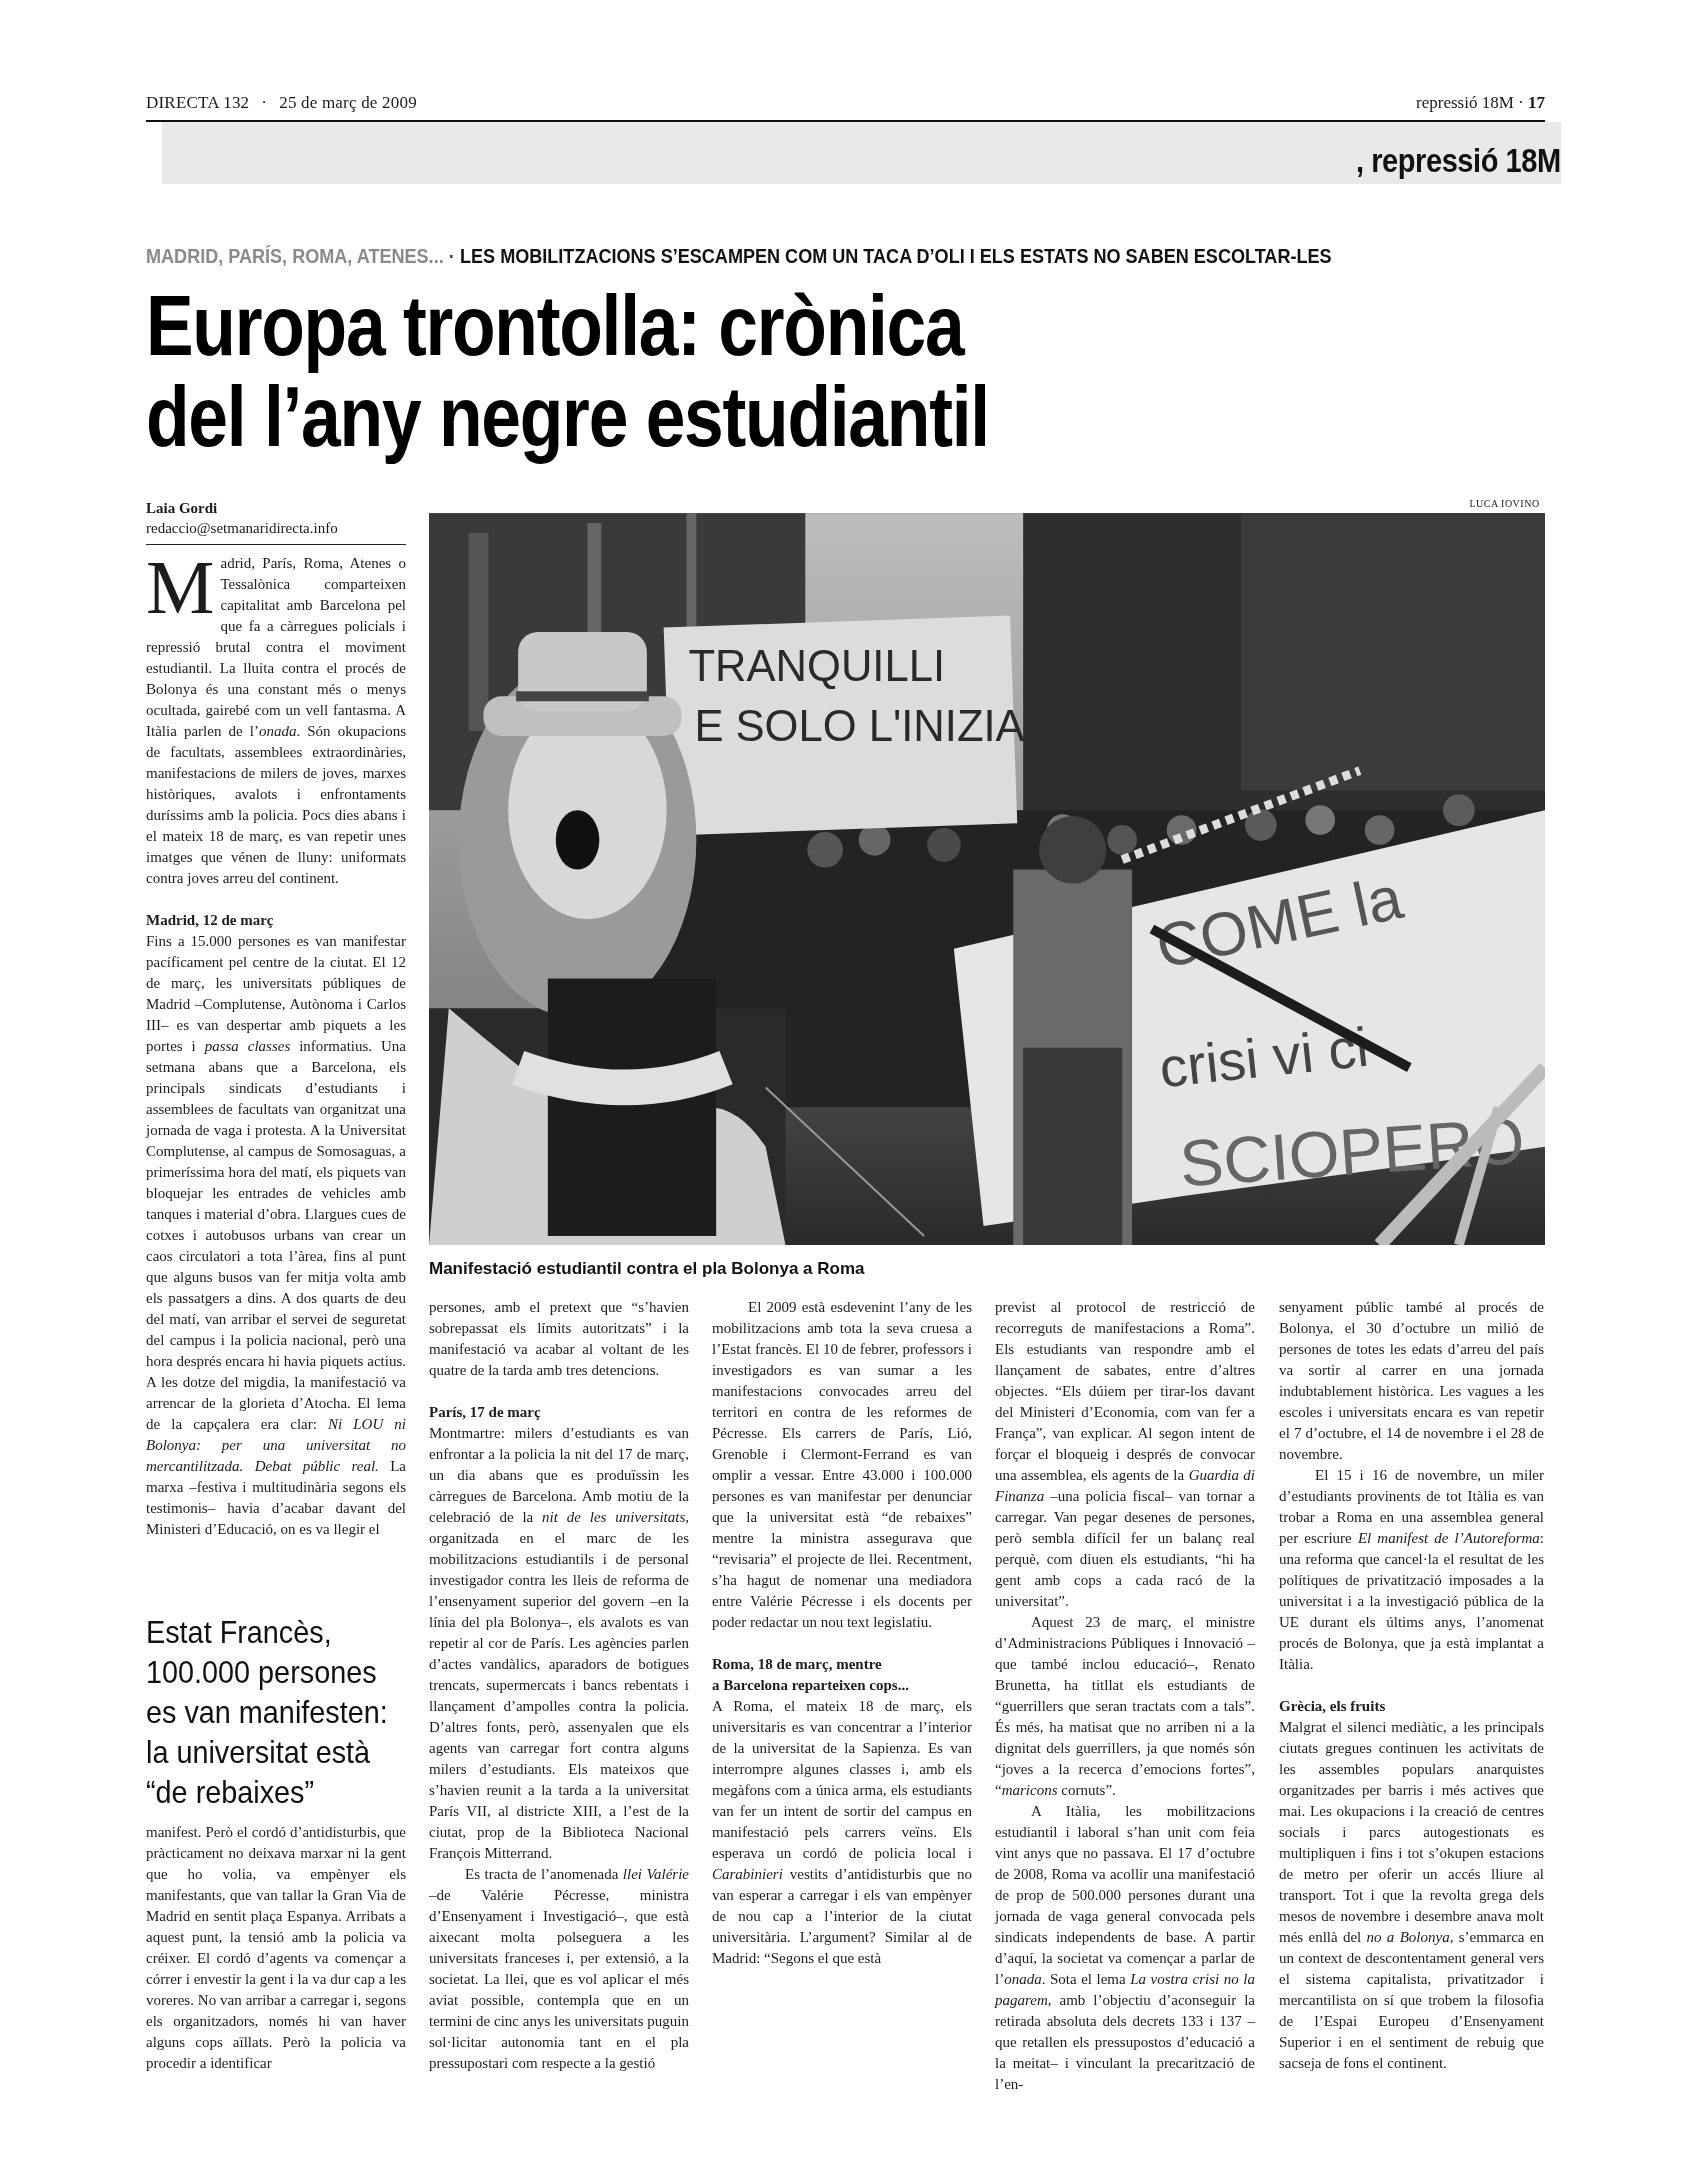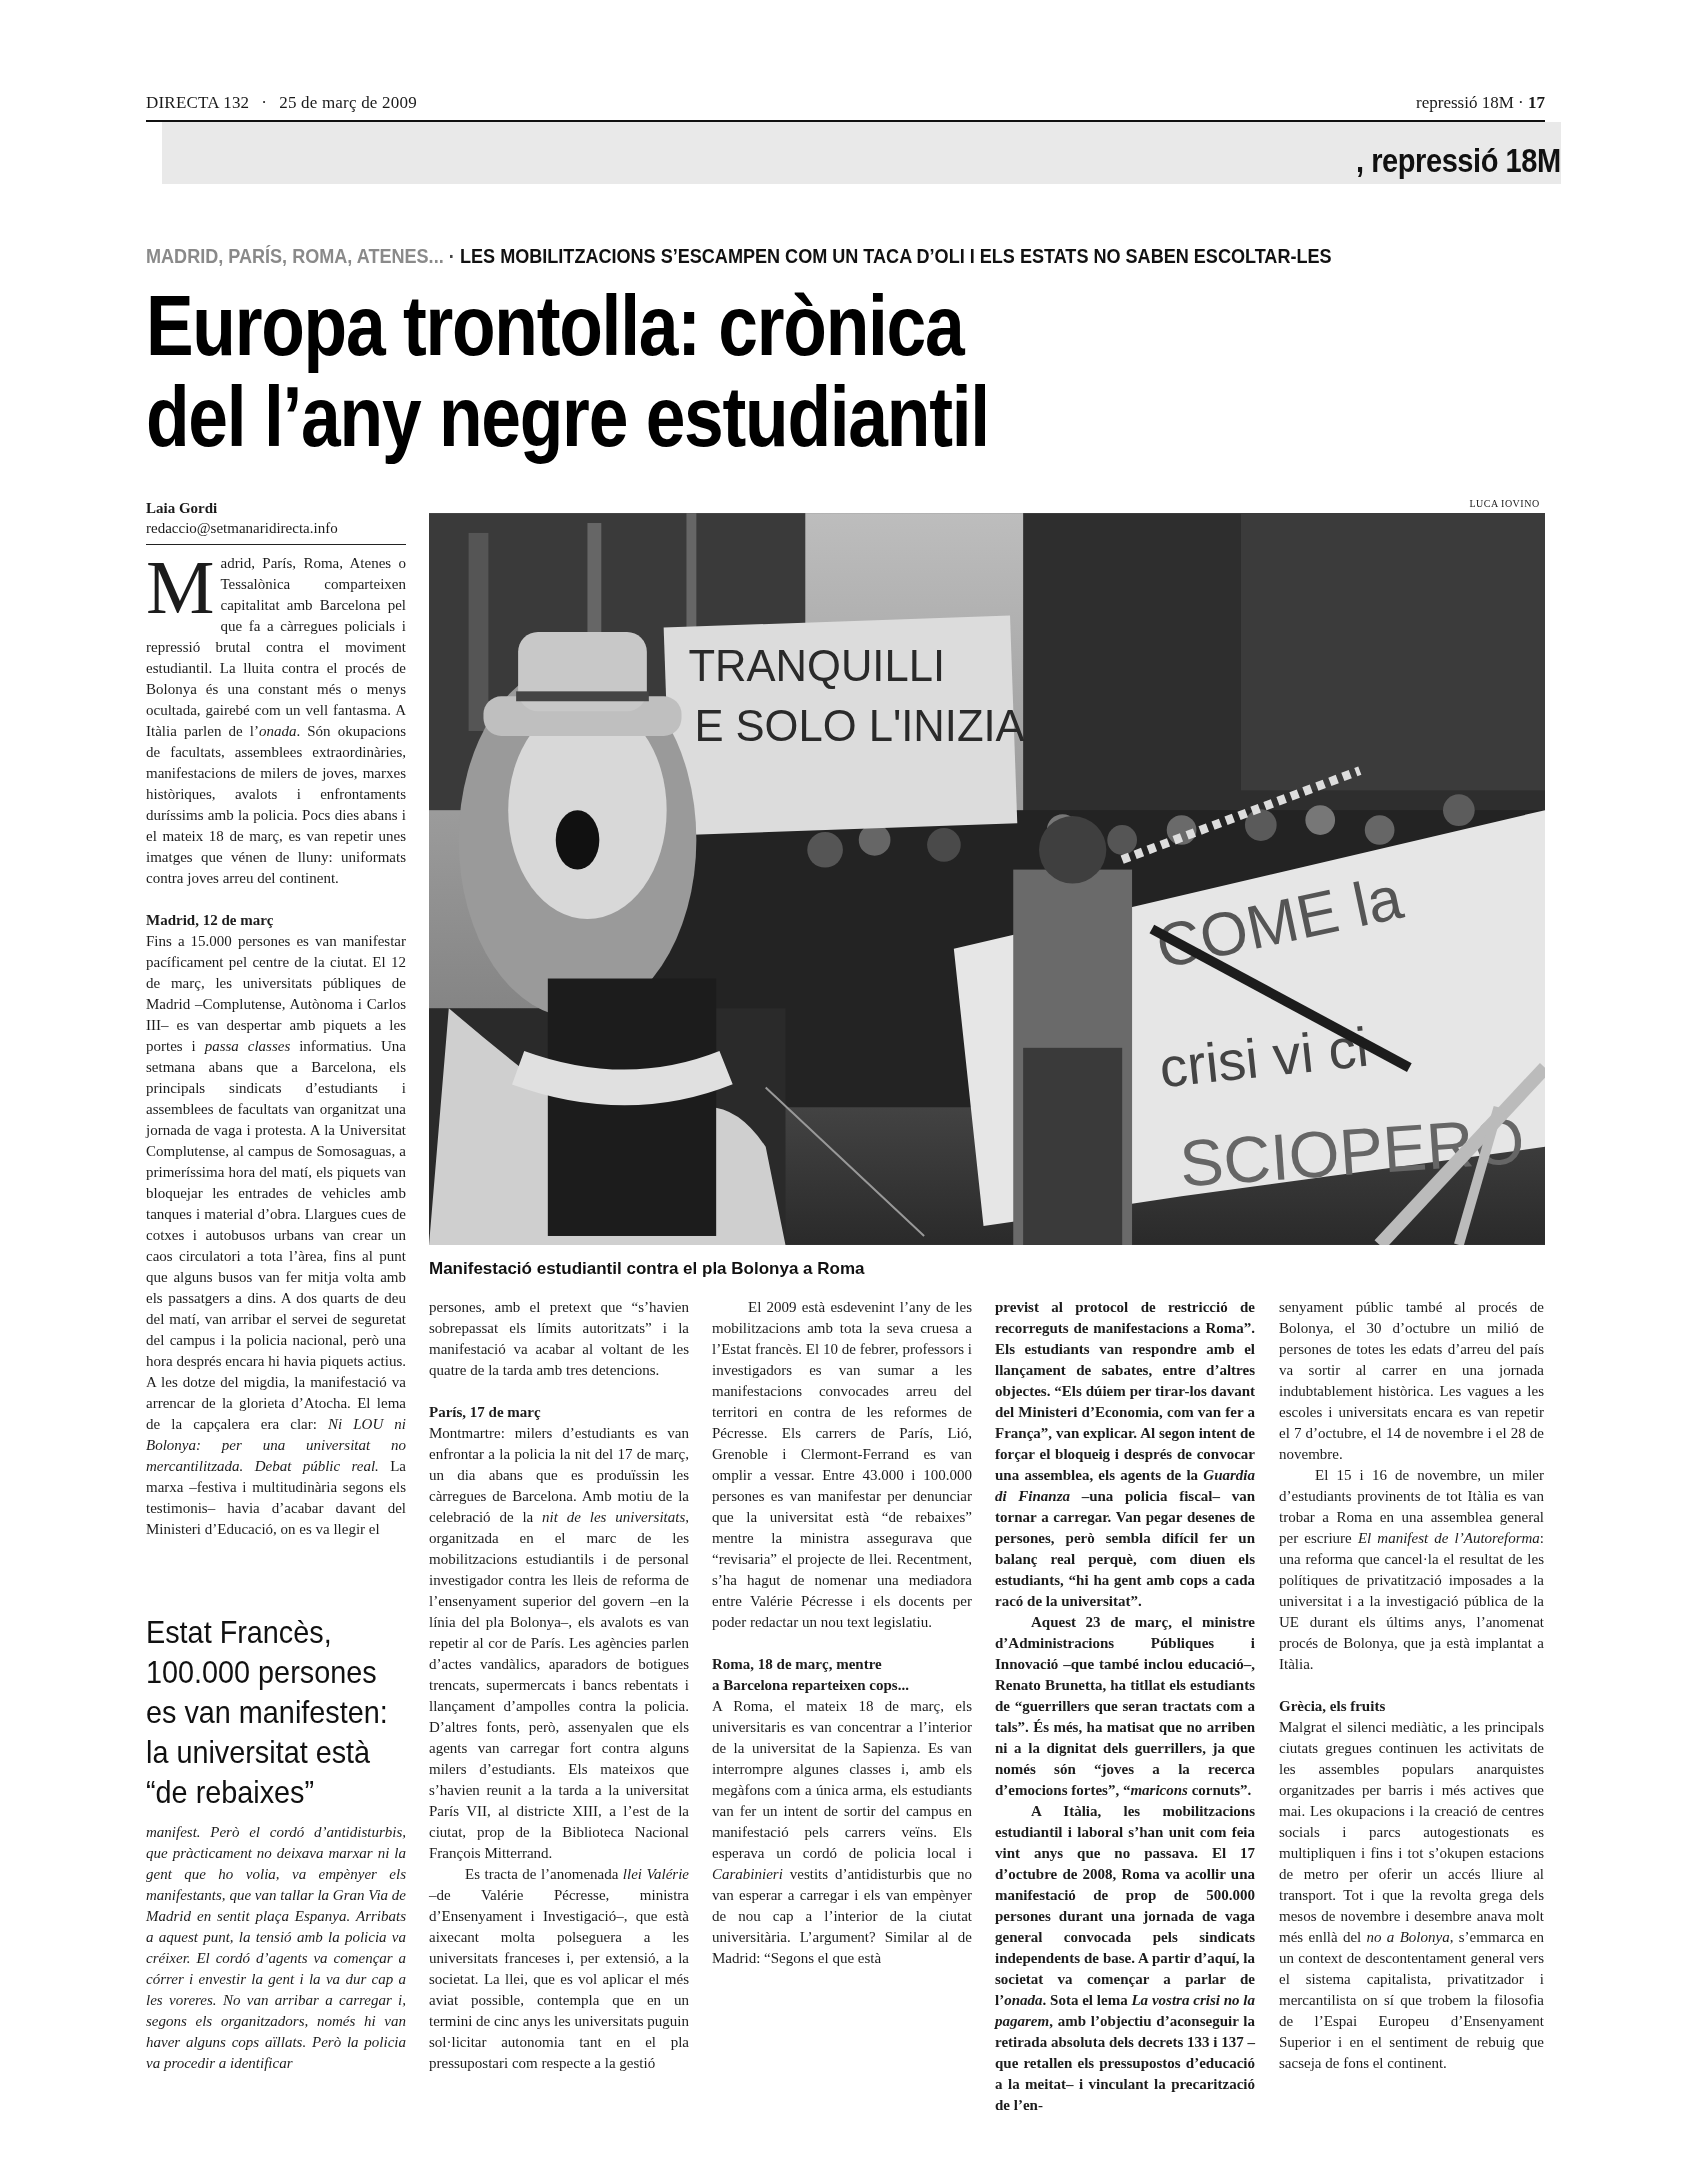--- a/index.html
+++ b/index.html
@@ -141,38 +141,38 @@
 <div class="caption">Manifestació estudiantil contra el pla Bolonya a Roma</div>
 
 <div class="col" style="left:146px; top:553px; width:260px;">
   <p><span class="dropcap">M</span><span>adrid, París, Roma, Atenes o Tessalònica comparteixen capitalitat amb Barcelona pel que fa a càrregues policials i repressió brutal contra el moviment estudiantil. La lluita contra el procés de Bolonya és una constant més o menys ocultada, gairebé com un vell fantasma. A Itàlia parlen de l’</span><i>onada</i><span>. Són okupacions de facultats, assemblees extraordinàries, manifestacions de milers de joves, marxes històriques, avalots i enfrontaments duríssims amb la policia. Pocs dies abans i el mateix 18 de març, es van repetir unes imatges que vénen de lluny: uniformats contra joves arreu del continent.</span></p>
   <h4>Madrid, 12 de març</h4>
   <p><span>Fins a 15.000 persones es van manifestar pacíficament pel centre de la ciutat. El 12 de març, les universitats públiques de Madrid –Complutense, Autònoma i Carlos III– es van despertar amb piquets a les portes i </span><i>passa classes</i><span> informatius. Una setmana abans que a Barcelona, els principals sindicats d’estudiants i assemblees de facultats van organitzat una jornada de vaga i protesta. A la Universitat Complutense, al campus de Somosaguas, a primeríssima hora del matí, els piquets van bloquejar les entrades de vehicles amb tanques i material d’obra. Llargues cues de cotxes i autobusos urbans van crear un caos circulatori a tota l’àrea, fins al punt que alguns busos van fer mitja volta amb els passatgers a dins. A dos quarts de deu del matí, van arribar el servei de seguretat del campus i la policia nacional, però una hora després encara hi havia piquets actius. A les dotze del migdia, la manifestació va arrencar de la glorieta d’Atocha. El lema de la capçalera era clar: </span><i>Ni LOU ni Bolonya: per una universitat no mercantilitzada. Debat públic real.</i><span> La marxa –festiva i multitudinària segons els testimonis– havia d’acabar davant del Ministeri d’Educació, on es va llegir el</span></p>
 </div>
 
 <div class="pullquote">Estat Francès, 100.000 persones es van manifesten: la universitat està “de rebaixes”</div>
 
-<div class="col" style="left:146px; top:1822px; width:260px;font-style:italic;">
+<div class="col" style="left:146px; top:1822px; width:260px;">
   <p>manifest. Però el cordó d’antidisturbis, que pràcticament no deixava marxar ni la gent que ho volia, va empènyer els manifestants, que van tallar la Gran Via de Madrid en sentit plaça Espanya. Arribats a aquest punt, la tensió amb la policia va créixer. El cordó d’agents va començar a córrer i envestir la gent i la va dur cap a les voreres. No van arribar a carregar i, segons els organitzadors, només hi van haver alguns cops aïllats. Però la policia va procedir a identificar</p>
 </div>
 
 <div class="col" style="left:429px; top:1297px; width:260px;">
   <p>persones, amb el pretext que “s’havien sobrepassat els límits autoritzats” i la manifestació va acabar al voltant de les quatre de la tarda amb tres detencions.</p>
   <h4>París, 17 de març</h4>
   <p><span>Montmartre: milers d’estudiants es van enfrontar a la policia la nit del 17 de març, un dia abans que es produïssin les càrregues de Barcelona. Amb motiu de la celebració de la </span><i>nit de les universitats</i><span>, organitzada en el marc de les mobilitzacions estudiantils i de personal investigador contra les lleis de reforma de l’ensenyament superior del govern –en la línia del pla Bolonya–, els avalots es van repetir al cor de París. Les agències parlen d’actes vandàlics, aparadors de botigues trencats, supermercats i bancs rebentats i llançament d’ampolles contra la policia. D’altres fonts, però, assenyalen que els agents van carregar fort contra alguns milers d’estudiants. Els mateixos que s’havien reunit a la tarda a la universitat París VII, al districte XIII, a l’est de la ciutat, prop de la Biblioteca Nacional François Mitterrand.</span></p>
   <p class="indent"><span>Es tracta de l’anomenada </span><i>llei Valérie</i><span> –de Valérie Pécresse, ministra d’Ensenyament i Investigació–, que està aixecant molta polseguera a les universitats franceses i, per extensió, a la societat. La llei, que es vol aplicar el més aviat possible, contempla que en un termini de cinc anys les universitats puguin sol·licitar autonomia tant en el pla pressupostari com respecte a la gestió</span></p>
 </div>
 
 <div class="col" style="left:712px; top:1297px; width:260px;">
   <p class="indent">El 2009 està esdevenint l’any de les mobilitzacions amb tota la seva cruesa a l’Estat francès. El 10 de febrer, professors i investigadors es van sumar a les manifestacions convocades arreu del territori en contra de les reformes de Pécresse. Els carrers de París, Lió, Grenoble i Clermont-Ferrand es van omplir a vessar. Entre 43.000 i 100.000 persones es van manifestar per denunciar que la universitat està “de rebaixes” mentre la ministra assegurava que “revisaria” el projecte de llei. Recentment, s’ha hagut de nomenar una mediadora entre Valérie Pécresse i els docents per poder redactar un nou text legislatiu.</p>
   <h4><span>Roma, 18 de març, mentre</span><br><span>a Barcelona reparteixen cops...</span></h4>
   <p><span>A Roma, el mateix 18 de març, els universitaris es van concentrar a l’interior de la universitat de la Sapienza. Es van interrompre algunes classes i, amb els megàfons com a única arma, els estudiants van fer un intent de sortir del campus en manifestació pels carrers veïns. Els esperava un cordó de policia local i </span><i>Carabinieri</i><span> vestits d’antidisturbis que no van esperar a carregar i els van empènyer de nou cap a l’interior de la ciutat universitària. L’argument? Similar al de Madrid: “Segons el que està</span></p>
 </div>
 
-<div class="col" style="left:995px; top:1297px; width:260px;font-weight:bold;">
+<div class="col" style="left:995px; top:1297px; width:260px;">
   <p><span>previst al protocol de restricció de recorreguts de manifestacions a Roma”. Els estudiants van respondre amb el llançament de sabates, entre d’altres objectes. “Els dúiem per tirar-los davant del Ministeri d’Economia, com van fer a França”, van explicar. Al segon intent de forçar el bloqueig i després de convocar una assemblea, els agents de la </span><i>Guardia di Finanza</i><span> –una policia fiscal– van tornar a carregar. Van pegar desenes de persones, però sembla difícil fer un balanç real perquè, com diuen els estudiants, “hi ha gent amb cops a cada racó de la universitat”.</span></p>
   <p class="indent"><span>Aquest 23 de març, el ministre d’Administracions Públiques i Innovació –que també inclou educació–, Renato Brunetta, ha titllat els estudiants de “guerrillers que seran tractats com a tals”. És més, ha matisat que no arriben ni a la dignitat dels guerrillers, ja que només són “joves a la recerca d’emocions fortes”, “</span><i>maricons</i><span> cornuts”.</span></p>
   <p class="indent"><span>A Itàlia, les mobilitzacions estudiantil i laboral s’han unit com feia vint anys que no passava. El 17 d’octubre de 2008, Roma va acollir una manifestació de prop de 500.000 persones durant una jornada de vaga general convocada pels sindicats independents de base. A partir d’aquí, la societat va començar a parlar de l’</span><i>onada</i><span>. Sota el lema </span><i>La vostra crisi no la pagarem</i><span>, amb l’objectiu d’aconseguir la retirada absoluta dels decrets 133 i 137 –que retallen els pressupostos d’educació a la meitat– i vinculant la precarització de l’en-</span></p>
 </div>
 
 <div class="col" style="left:1279px; top:1297px; width:265px;">
   <p>senyament públic també al procés de Bolonya, el 30 d’octubre un milió de persones de totes les edats d’arreu del país va sortir al carrer en una jornada indubtablement històrica. Les vagues a les escoles i universitats encara es van repetir el 7 d’octubre, el 14 de novembre i el 28 de novembre.</p>
   <p class="indent"><span>El 15 i 16 de novembre, un miler d’estudiants provinents de tot Itàlia es van trobar a Roma en una assemblea general per escriure </span><i>El manifest de l’Autoreforma</i><span>: una reforma que cancel·la el resultat de les polítiques de privatització imposades a la universitat i a la investigació pública de la UE durant els últims anys, l’anomenat procés de Bolonya, que ja està implantat a Itàlia.</span></p>
   <h4>Grècia, els fruits</h4>
   <p><span>Malgrat el silenci mediàtic, a les principals ciutats gregues continuen les activitats de les assembles populars anarquistes organitzades per barris i més actives que mai. Les okupacions i la creació de centres socials i parcs autogestionats es multipliquen i fins i tot s’okupen estacions de metro per oferir un accés lliure al transport. Tot i que la revolta grega dels mesos de novembre i desembre anava molt més enllà del </span><i>no a Bolonya</i><span>, s’emmarca en un context de descontentament general vers el sistema capitalista, privatitzador i mercantilista on sí que trobem la filosofia de l’Espai Europeu d’Ensenyament Superior i en el sentiment de rebuig que sacseja de fons el continent.</span></p>

